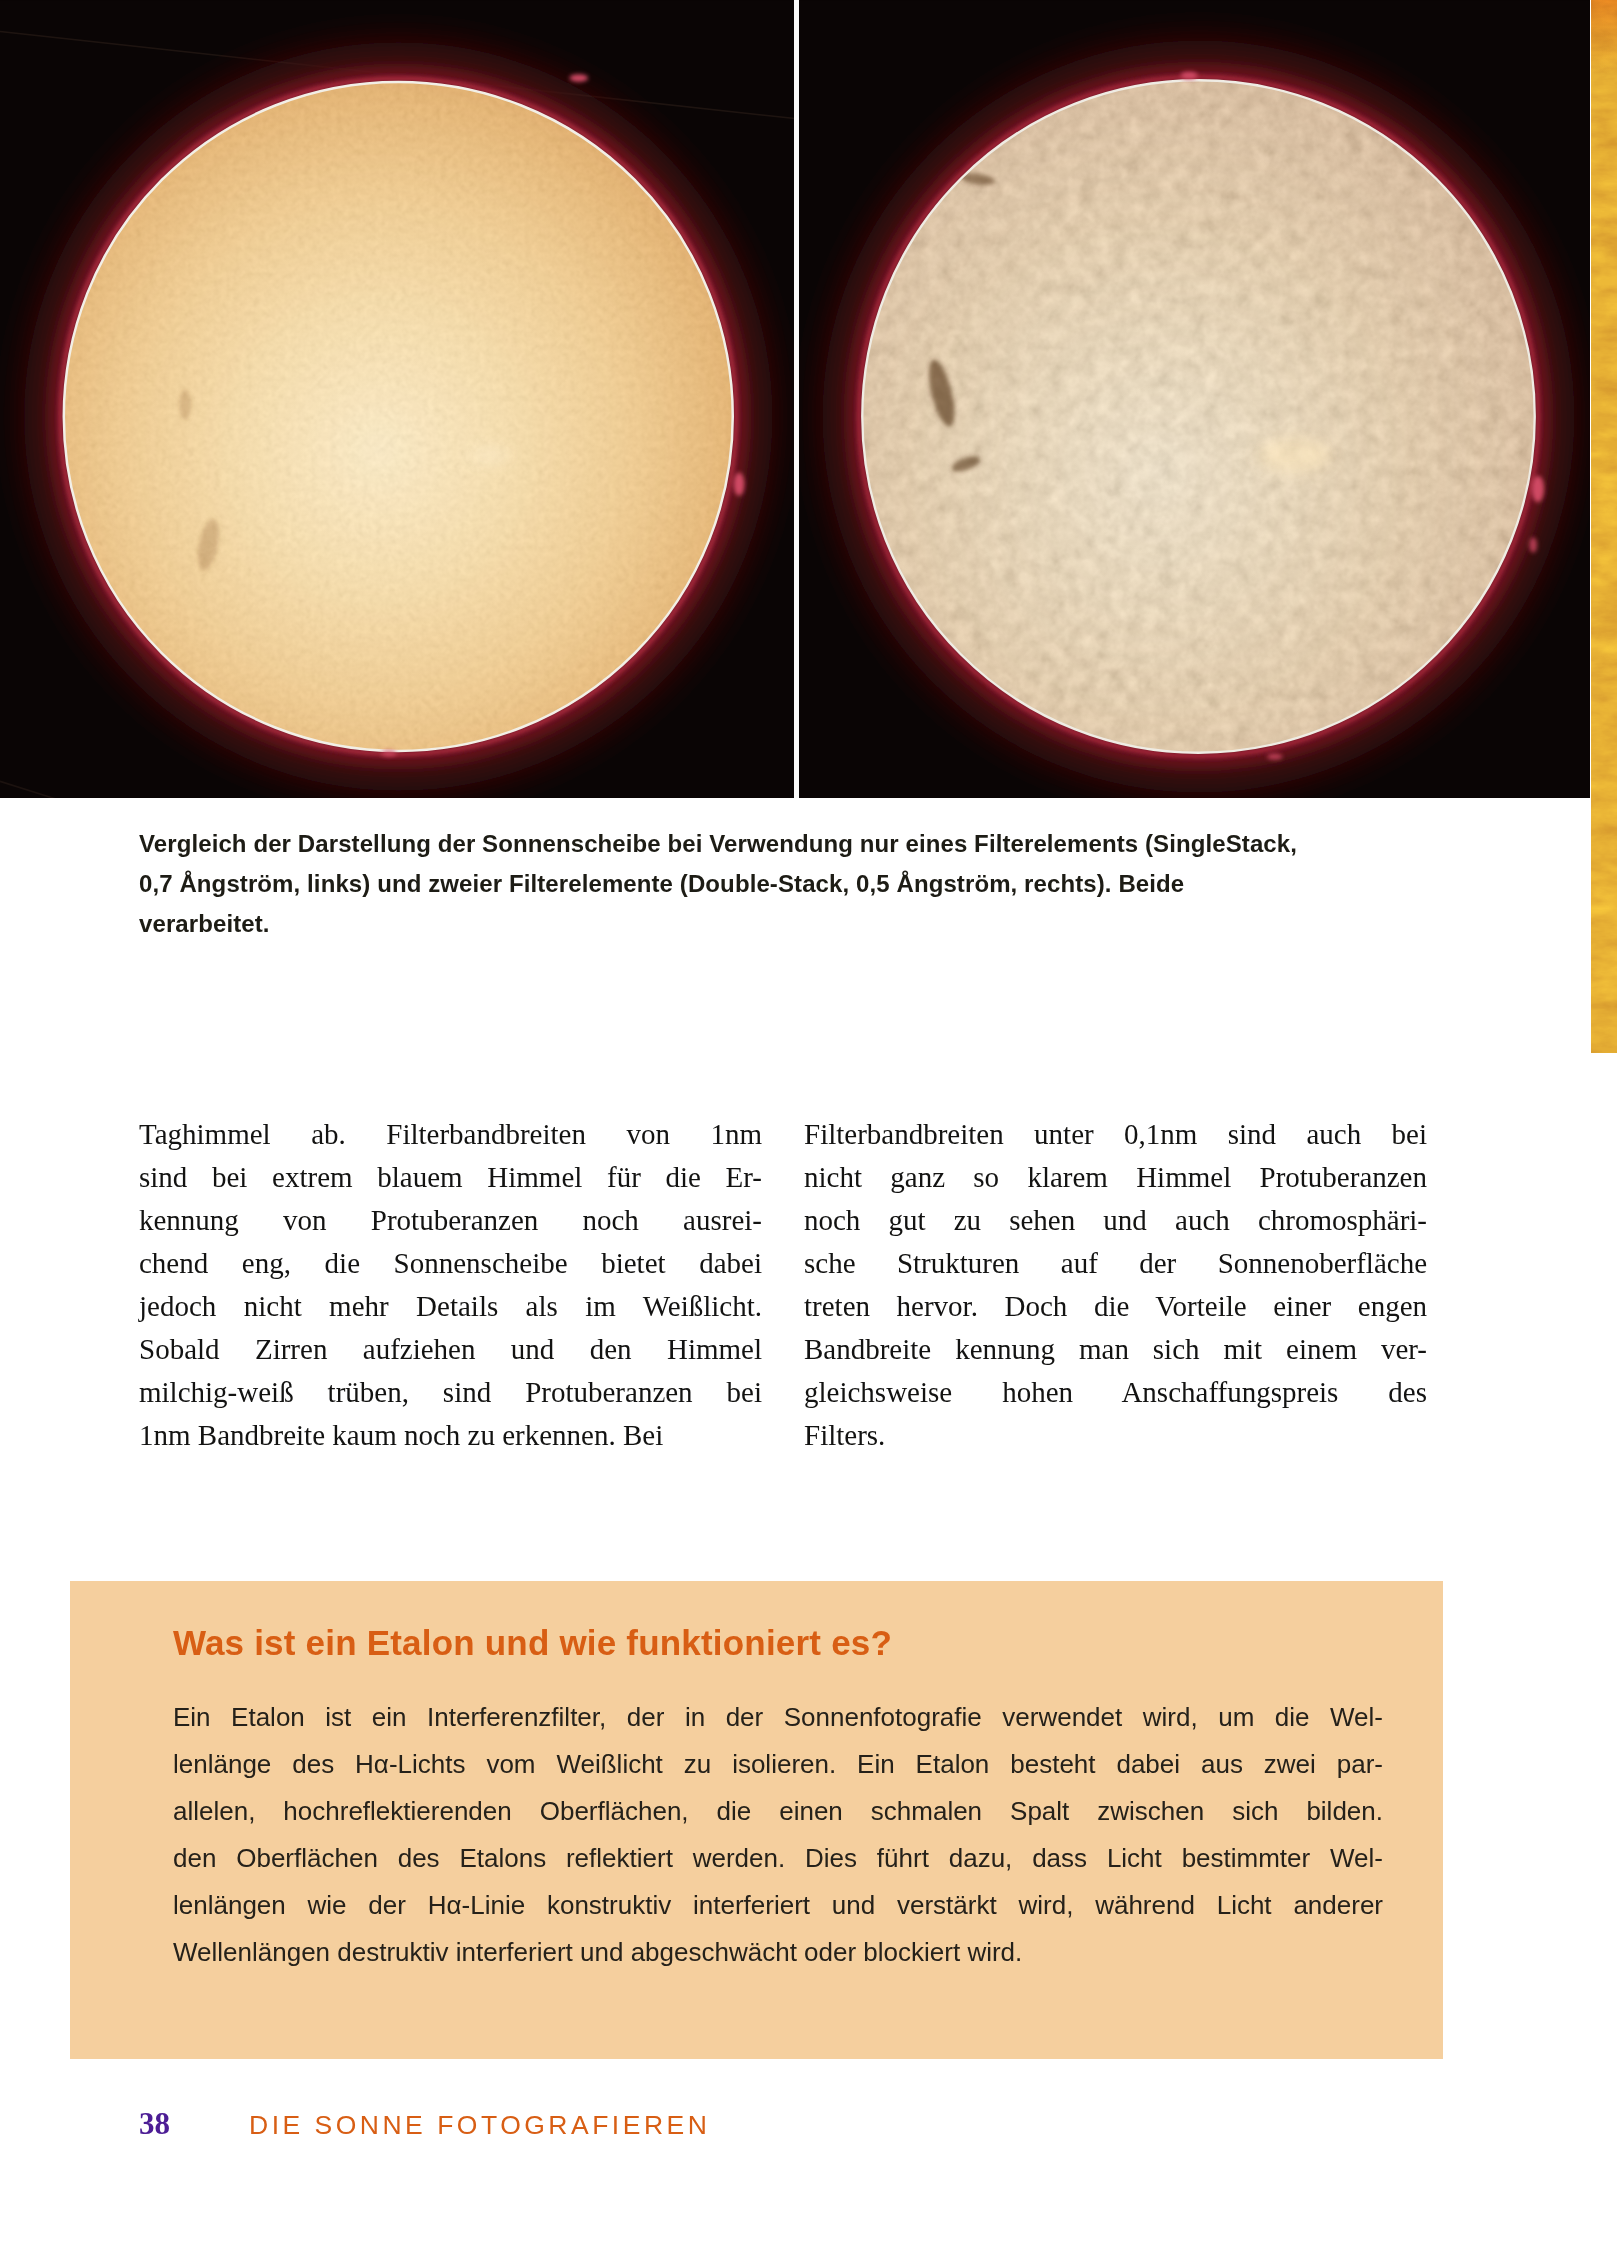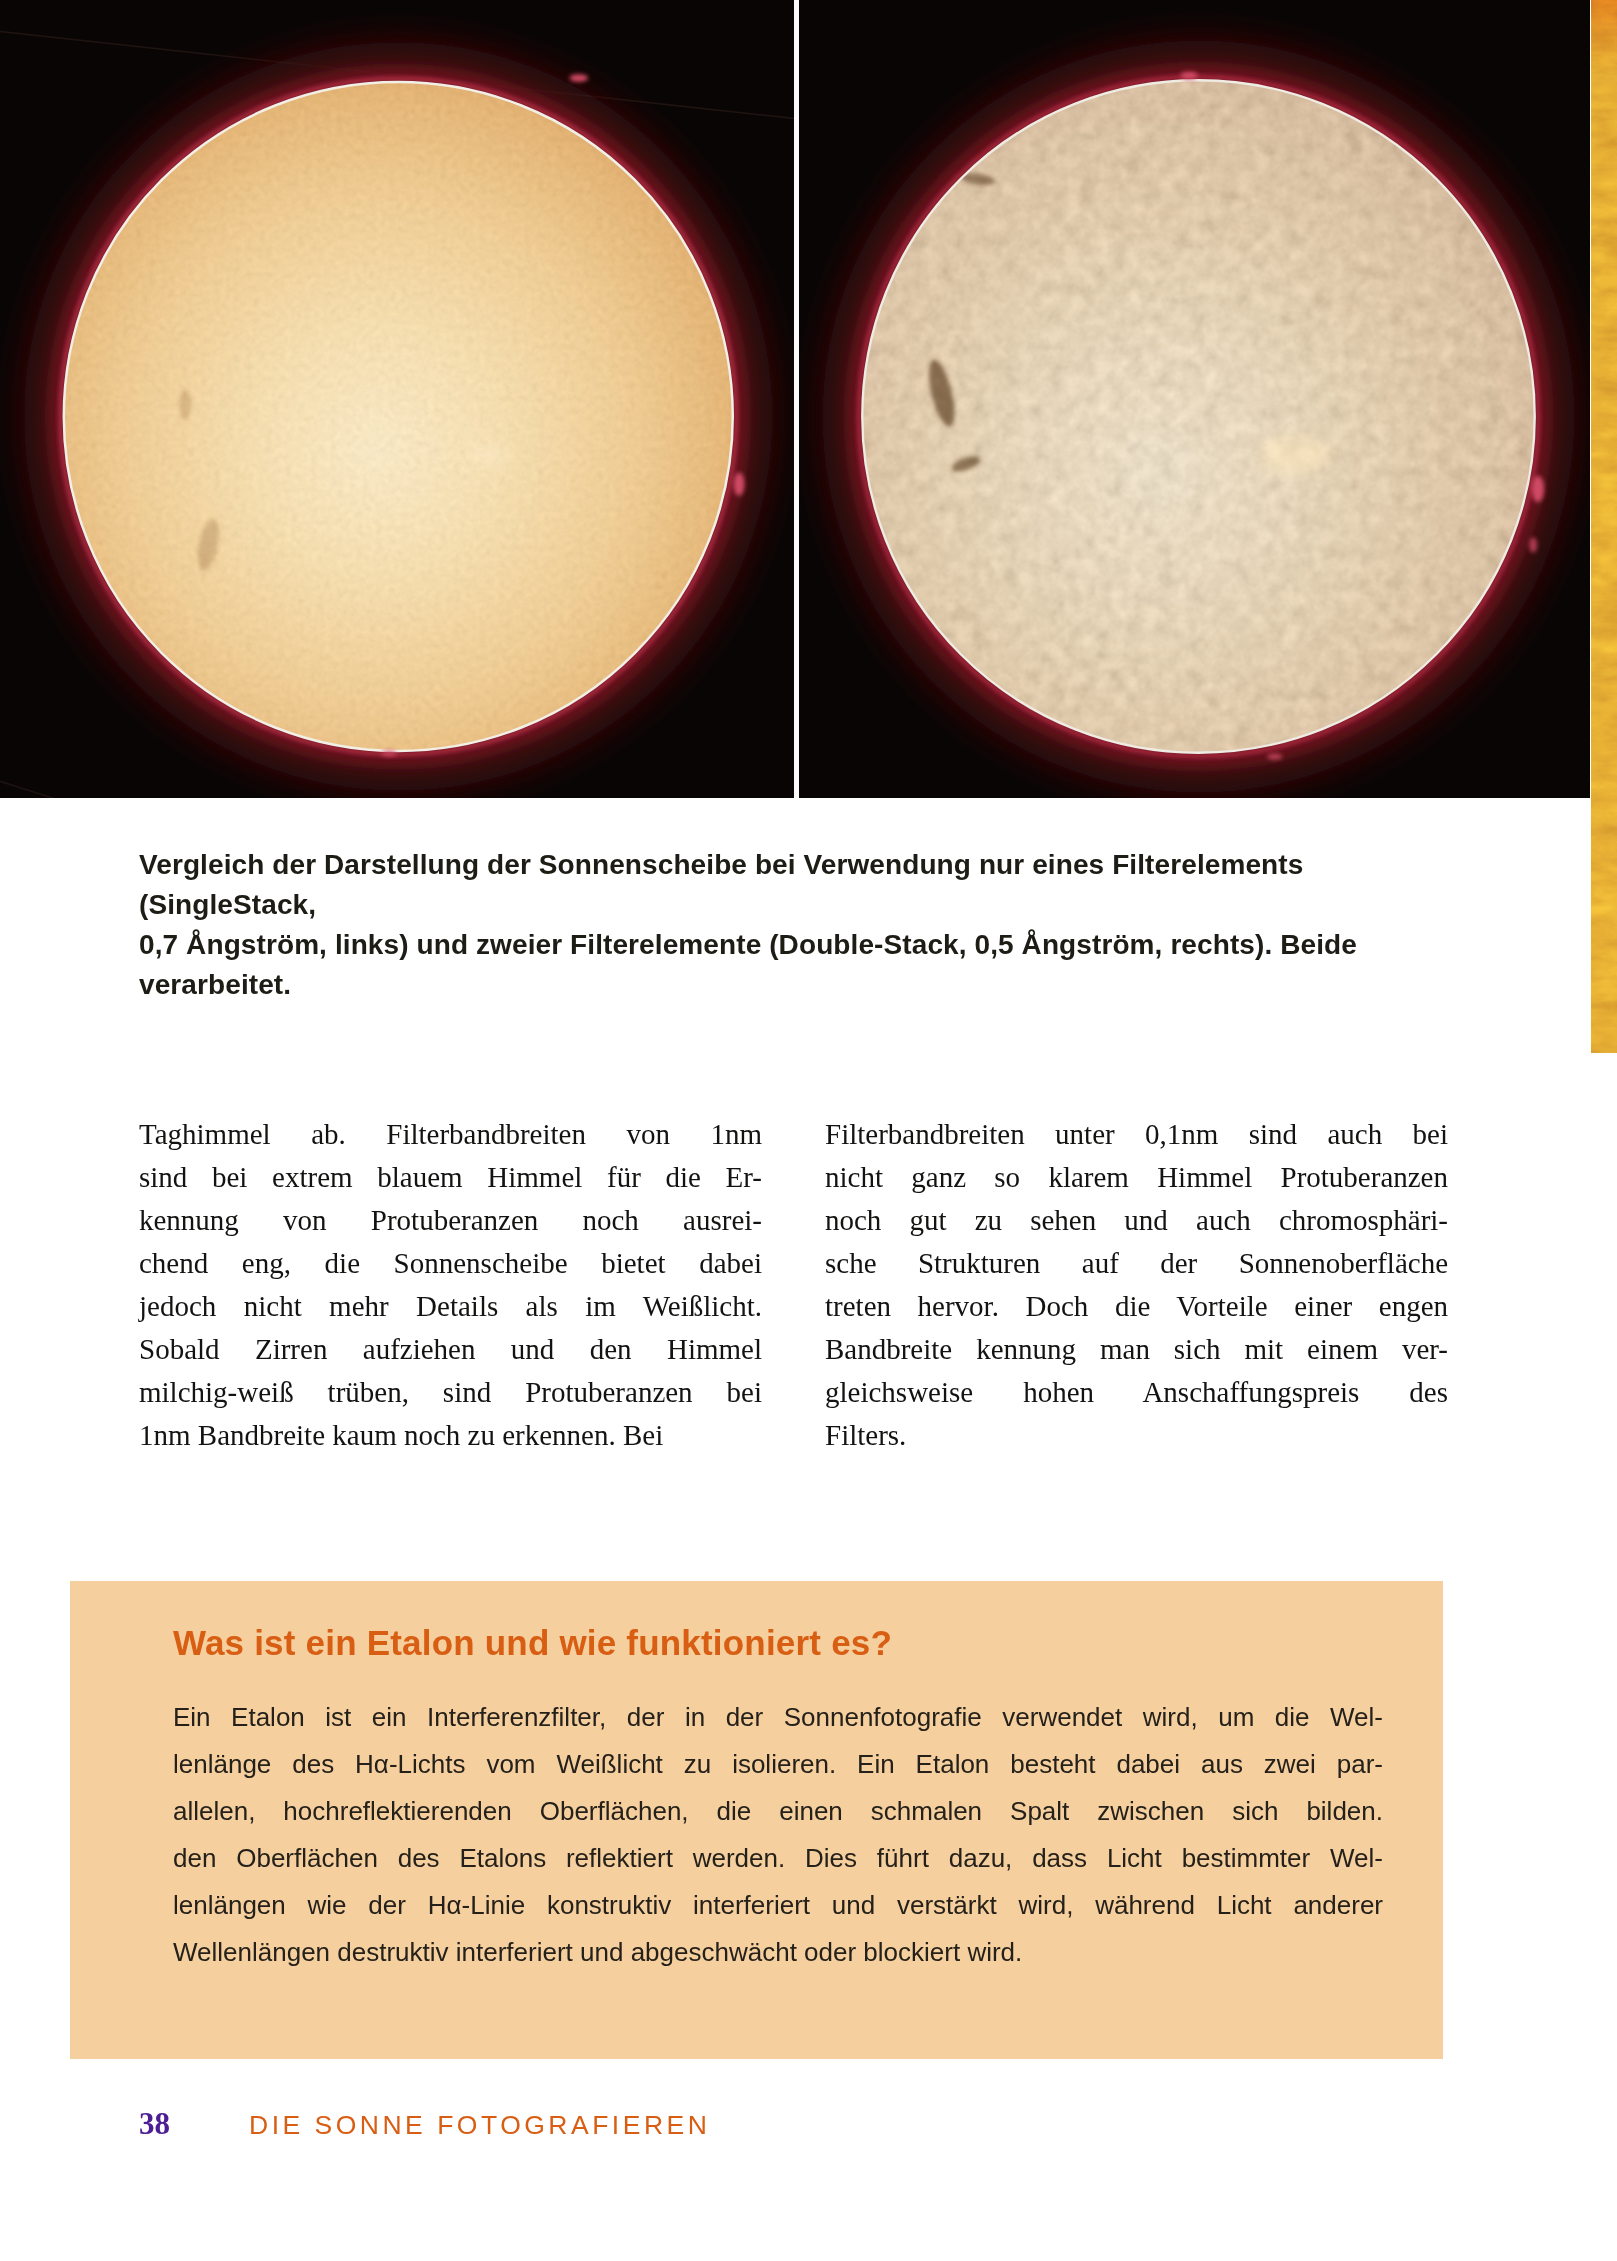--- a/index.html
+++ b/index.html
@@ -14,27 +14,27 @@
   .pane{position:absolute;top:0;display:block;}
   .pane-left{left:0;}
   .pane-right{left:800px;}
   .divider{position:absolute;left:794px;top:0;width:5.4px;height:798px;background:#fbfbfb;}
 
   
   .edge-strip{position:absolute;left:1591px;top:0;display:block;}
 
   
   .caption{
-    position:absolute;left:139px;top:845px;width:1323px;
-    font-size:28px;line-height:40px;font-weight:600;color:#1d1c15;letter-spacing:0.1px;
+    position:absolute;left:139px;top:824px;width:1323px;
+    font-size:24px;line-height:40px;font-weight:600;color:#1d1c15;letter-spacing:0.1px;
   }
 
   
   .columns{
-    position:absolute;left:139px;top:1113px;display:flex;gap:63px;
+    position:absolute;left:139px;top:1113px;display:flex;gap:42px;
     font-family:"Liberation Serif",serif;font-size:29px;line-height:43px;color:#131312;
   }
   .col{flex:0 0 623px;width:623px;}
   .col div{text-align:justify;text-align-last:justify;}
   .col div:last-child{text-align-last:left;}
 
   
   .infobox{
     position:absolute;left:70px;top:1581px;width:1373px;height:478px;
     background:#f5cf9e;box-sizing:border-box;padding:42px 60px 0 103px;

